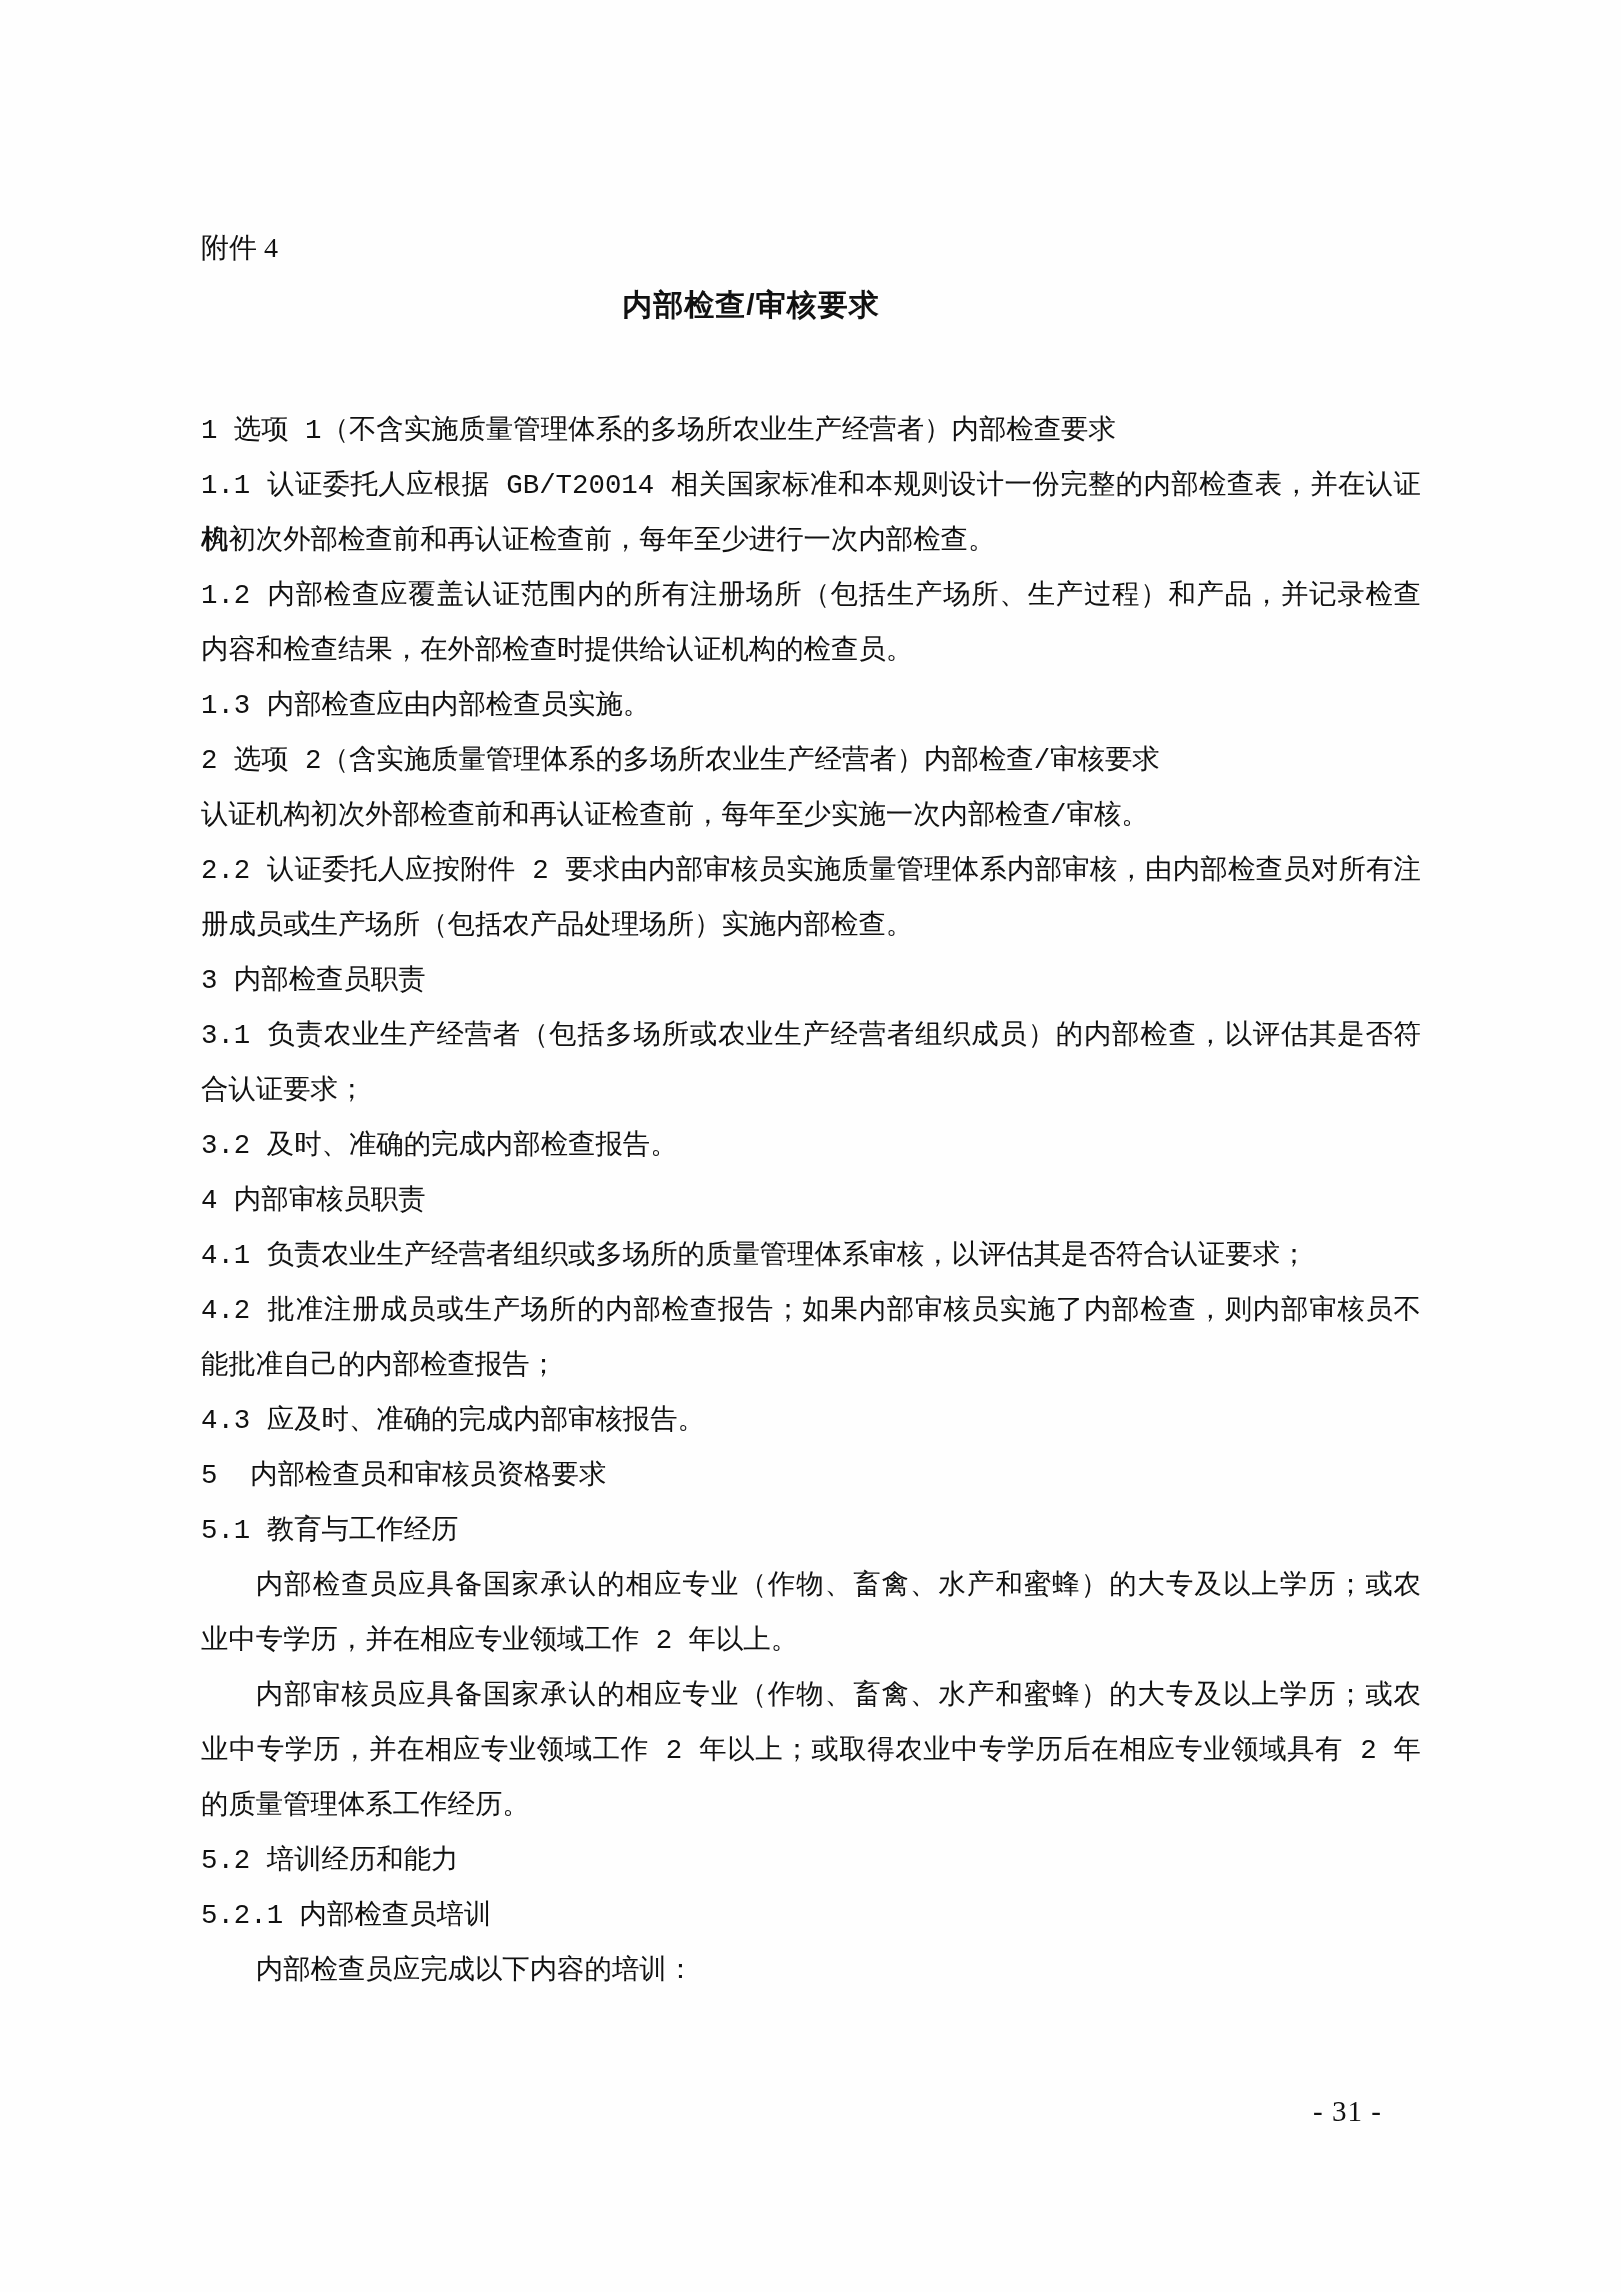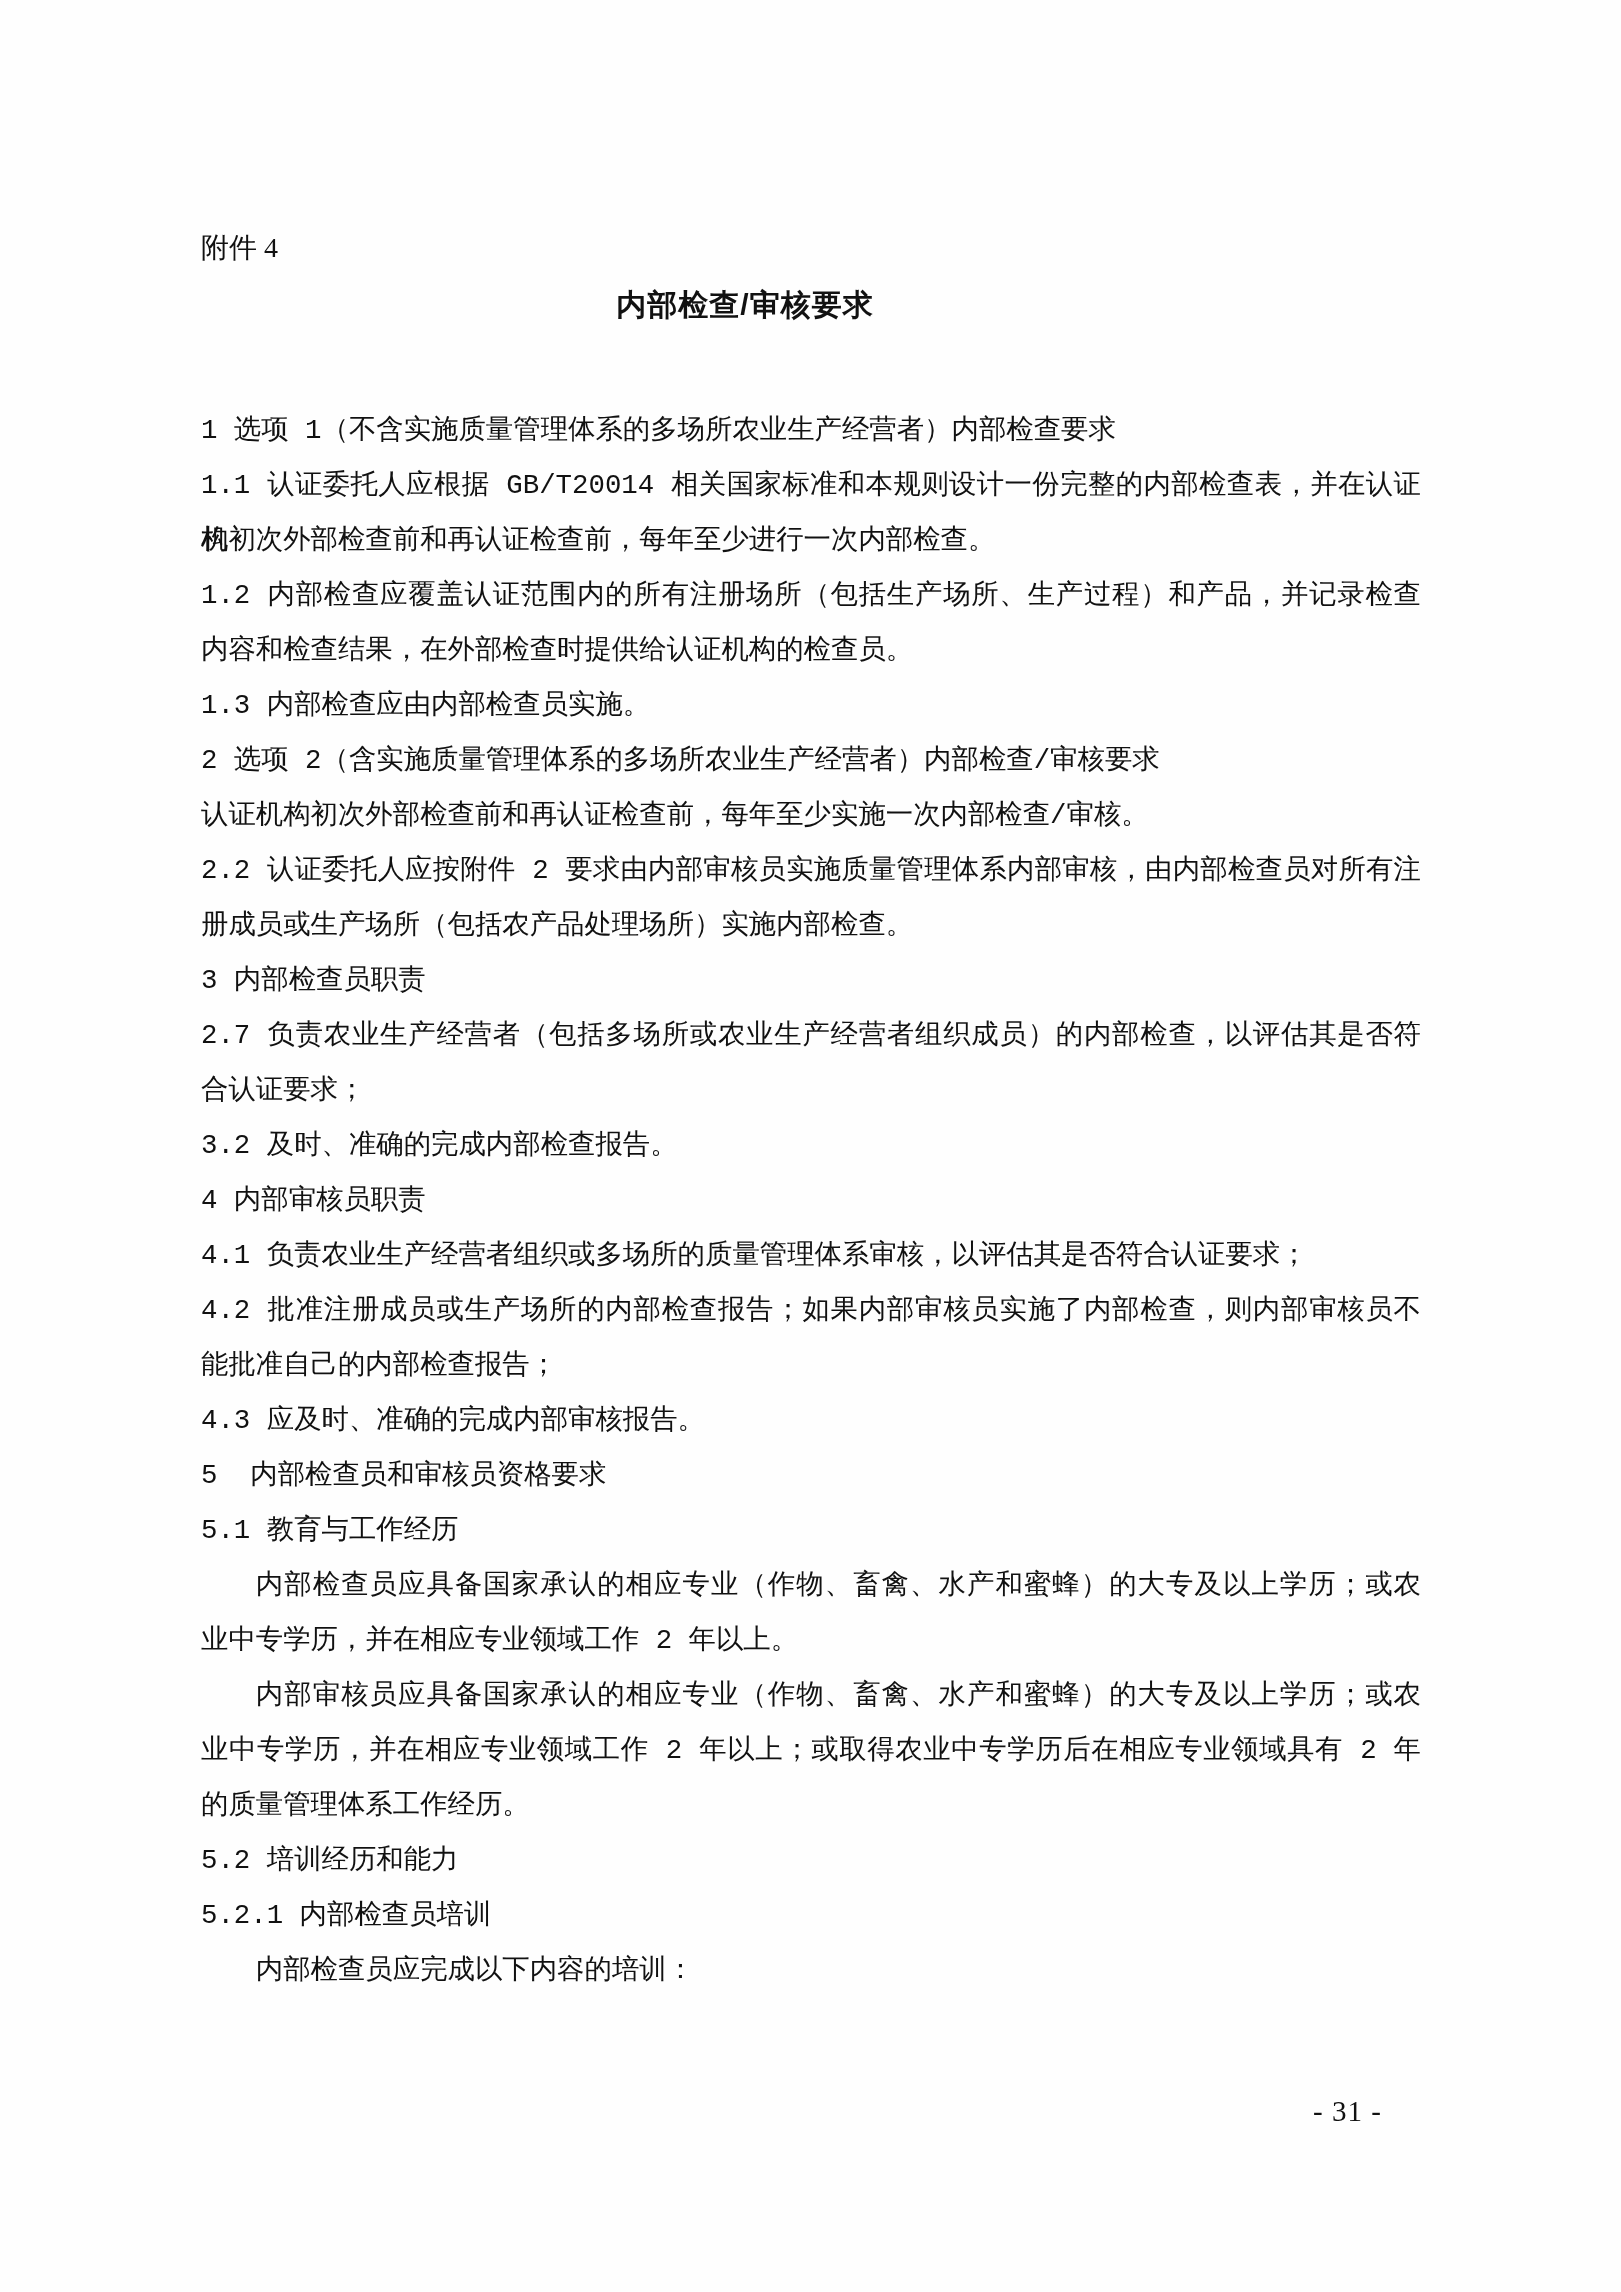--- a/index.html
+++ b/index.html
@@ -19,21 +19,21 @@
   .attachment-label {
     position: absolute;
     left: 201px;
     top: 233px;
     font-size: 28px;
     line-height: 1.1;
     white-space: pre;
   }
   .doc-title {
     position: absolute;
-    left: 213px;
+    left: 219px;
     top: 288px;
     width: 1064px;
     margin: 0;
     text-align: center;
     font-family: "Liberation Sans", "DejaVu Sans", sans-serif;
     font-weight: 700;
     font-size: 30px;
     line-height: 1.1;
     letter-spacing: 1px;
   }
@@ -82,21 +82,21 @@
       <div class="line fill">1.1 认证委托人应根据 GB/T20014 相关国家标准和本规则设计一份完整的内部检查表，并在认证机</div>
       <div class="line">构初次外部检查前和再认证检查前，每年至少进行一次内部检查。</div>
       <div class="line fill">1.2 内部检查应覆盖认证范围内的所有注册场所（包括生产场所、生产过程）和产品，并记录检查</div>
       <div class="line">内容和检查结果，在外部检查时提供给认证机构的检查员。</div>
       <div class="line">1.3 内部检查应由内部检查员实施。</div>
       <div class="line">2 选项 2（含实施质量管理体系的多场所农业生产经营者）内部检查/审核要求</div>
       <div class="line">认证机构初次外部检查前和再认证检查前，每年至少实施一次内部检查/审核。</div>
       <div class="line fill">2.2 认证委托人应按附件 2 要求由内部审核员实施质量管理体系内部审核，由内部检查员对所有注</div>
       <div class="line">册成员或生产场所（包括农产品处理场所）实施内部检查。</div>
       <div class="line">3 内部检查员职责</div>
-      <div class="line fill">2.7 负责农业生产经营者（包括多场所或农业生产经营者组织成员）的内部检查，以评估其是否符</div>
+      <div class="line fill">3.1 负责农业生产经营者（包括多场所或农业生产经营者组织成员）的内部检查，以评估其是否符</div>
       <div class="line">合认证要求；</div>
       <div class="line">3.2 及时、准确的完成内部检查报告。</div>
       <div class="line">4 内部审核员职责</div>
       <div class="line">4.1 负责农业生产经营者组织或多场所的质量管理体系审核，以评估其是否符合认证要求；</div>
       <div class="line fill">4.2 批准注册成员或生产场所的内部检查报告；如果内部审核员实施了内部检查，则内部审核员不</div>
       <div class="line">能批准自己的内部检查报告；</div>
       <div class="line">4.3 应及时、准确的完成内部审核报告。</div>
       <div class="line">5  内部检查员和审核员资格要求</div>
       <div class="line">5.1 教育与工作经历</div>
       <div class="line fill indent">内部检查员应具备国家承认的相应专业（作物、畜禽、水产和蜜蜂）的大专及以上学历；或农</div>

